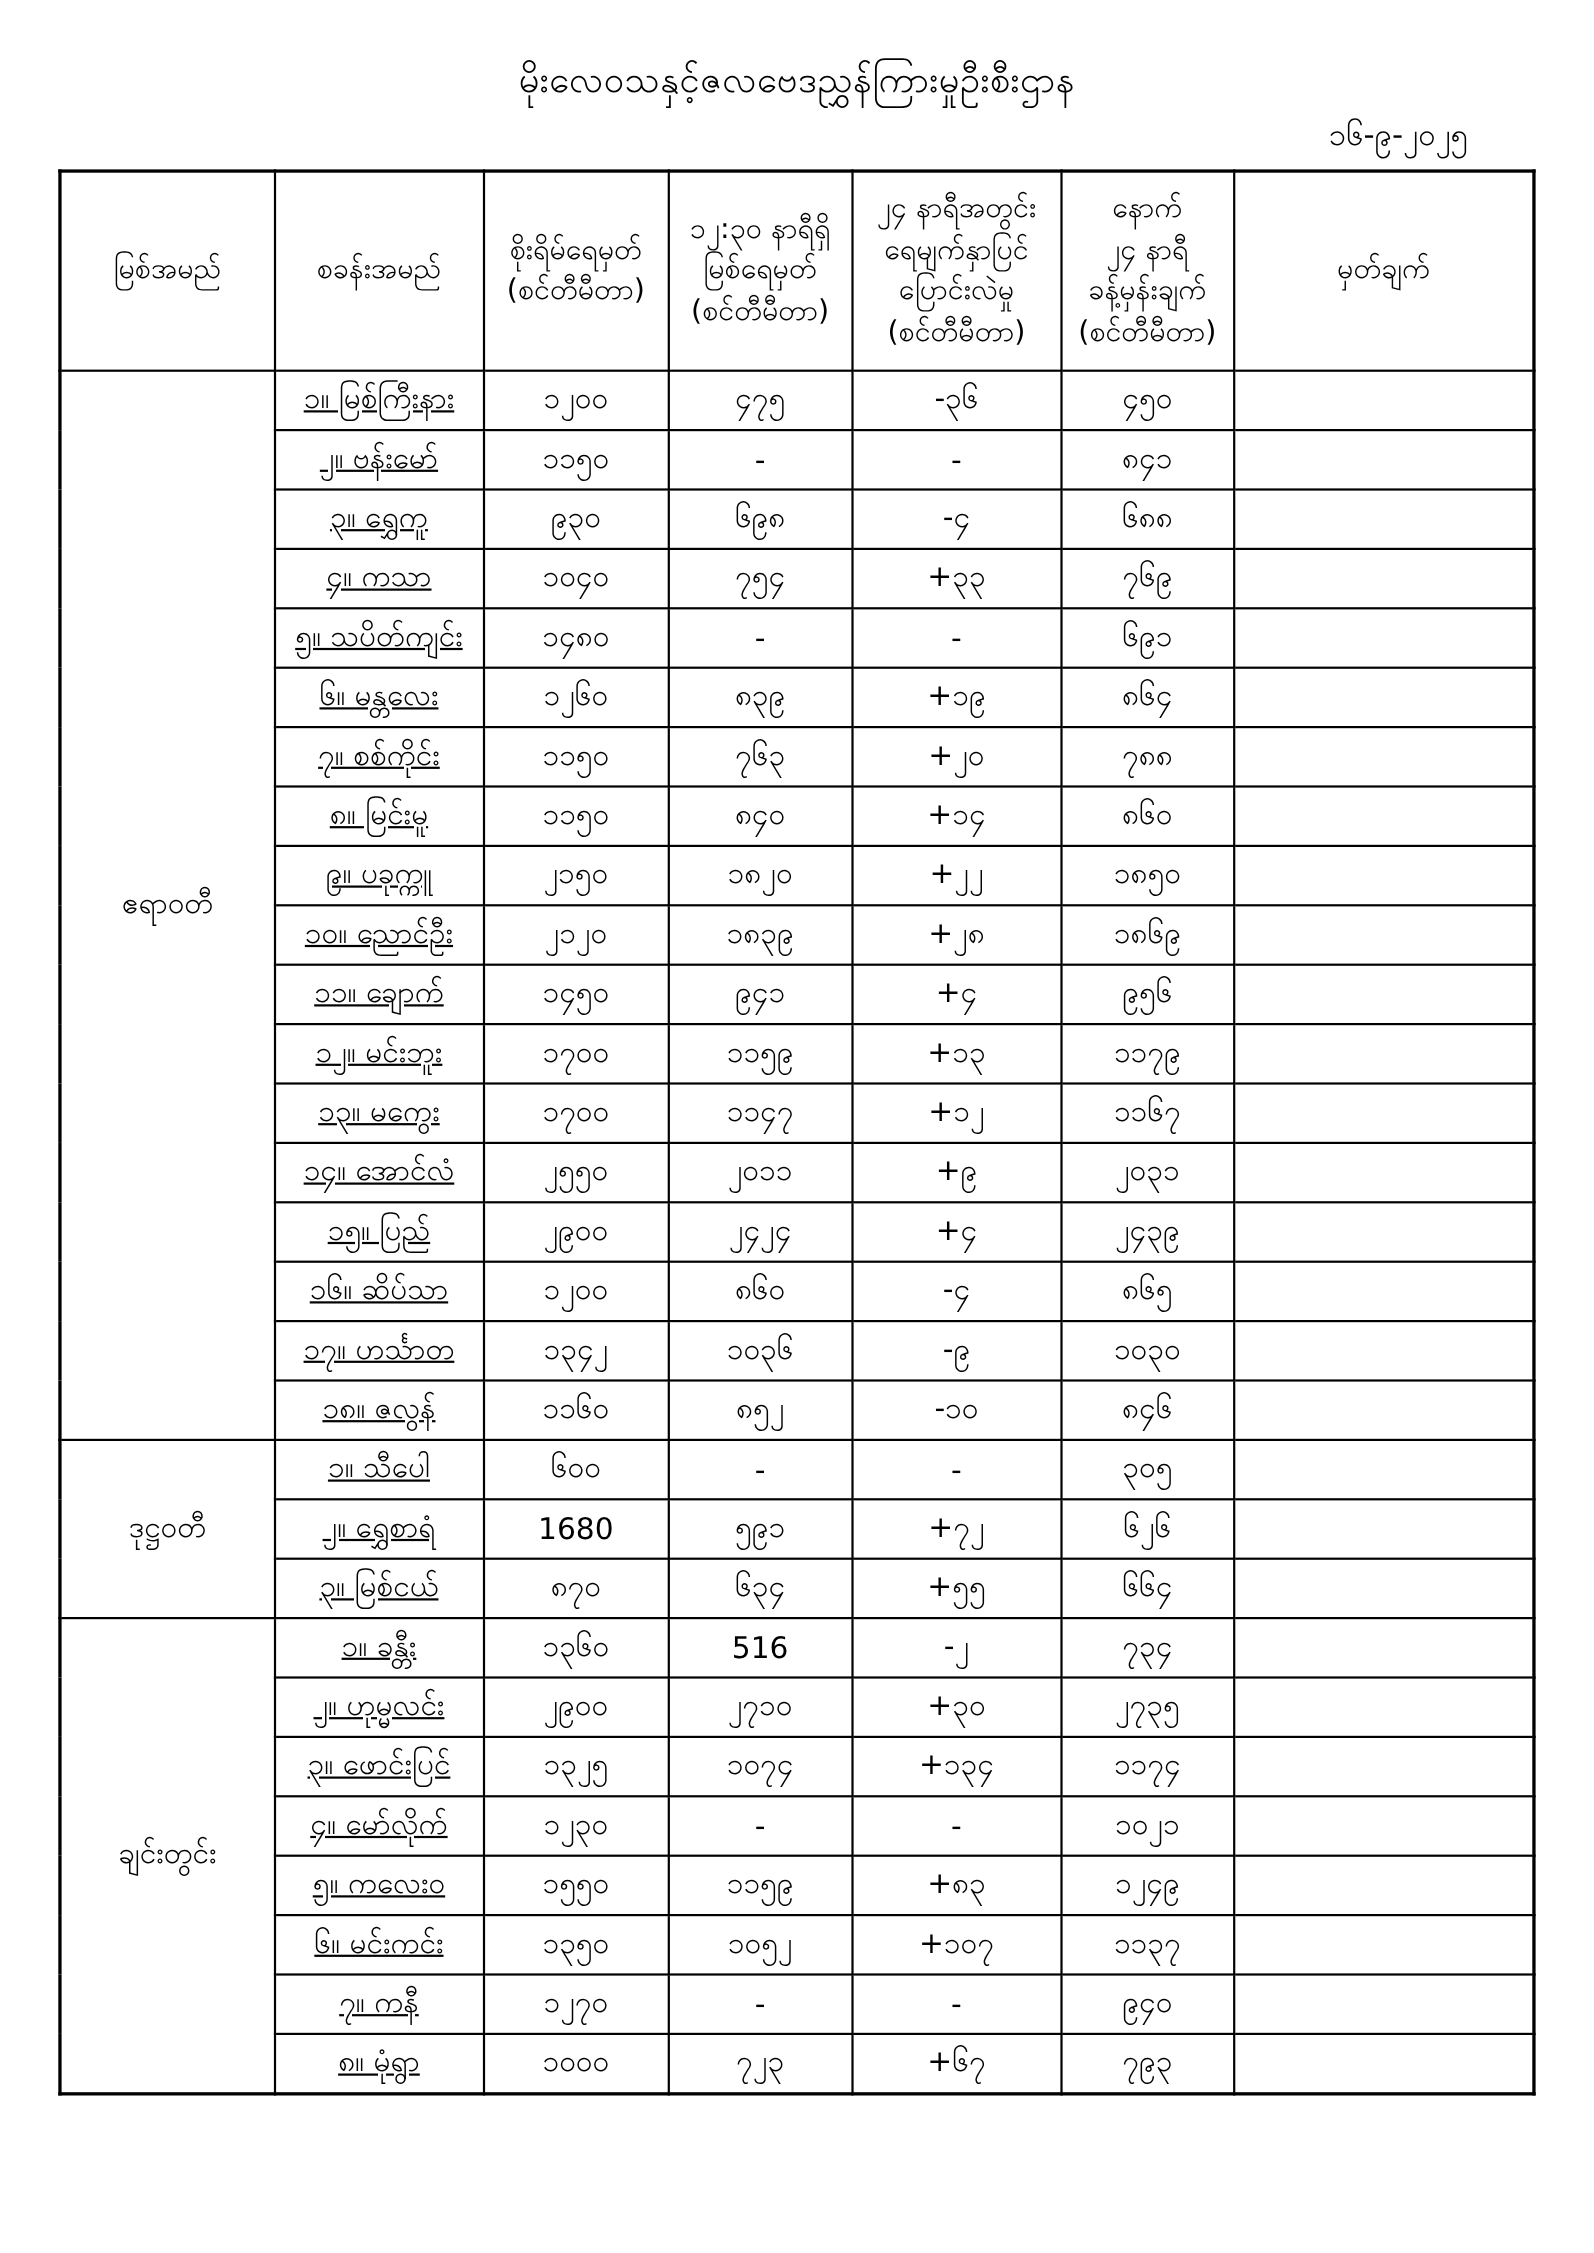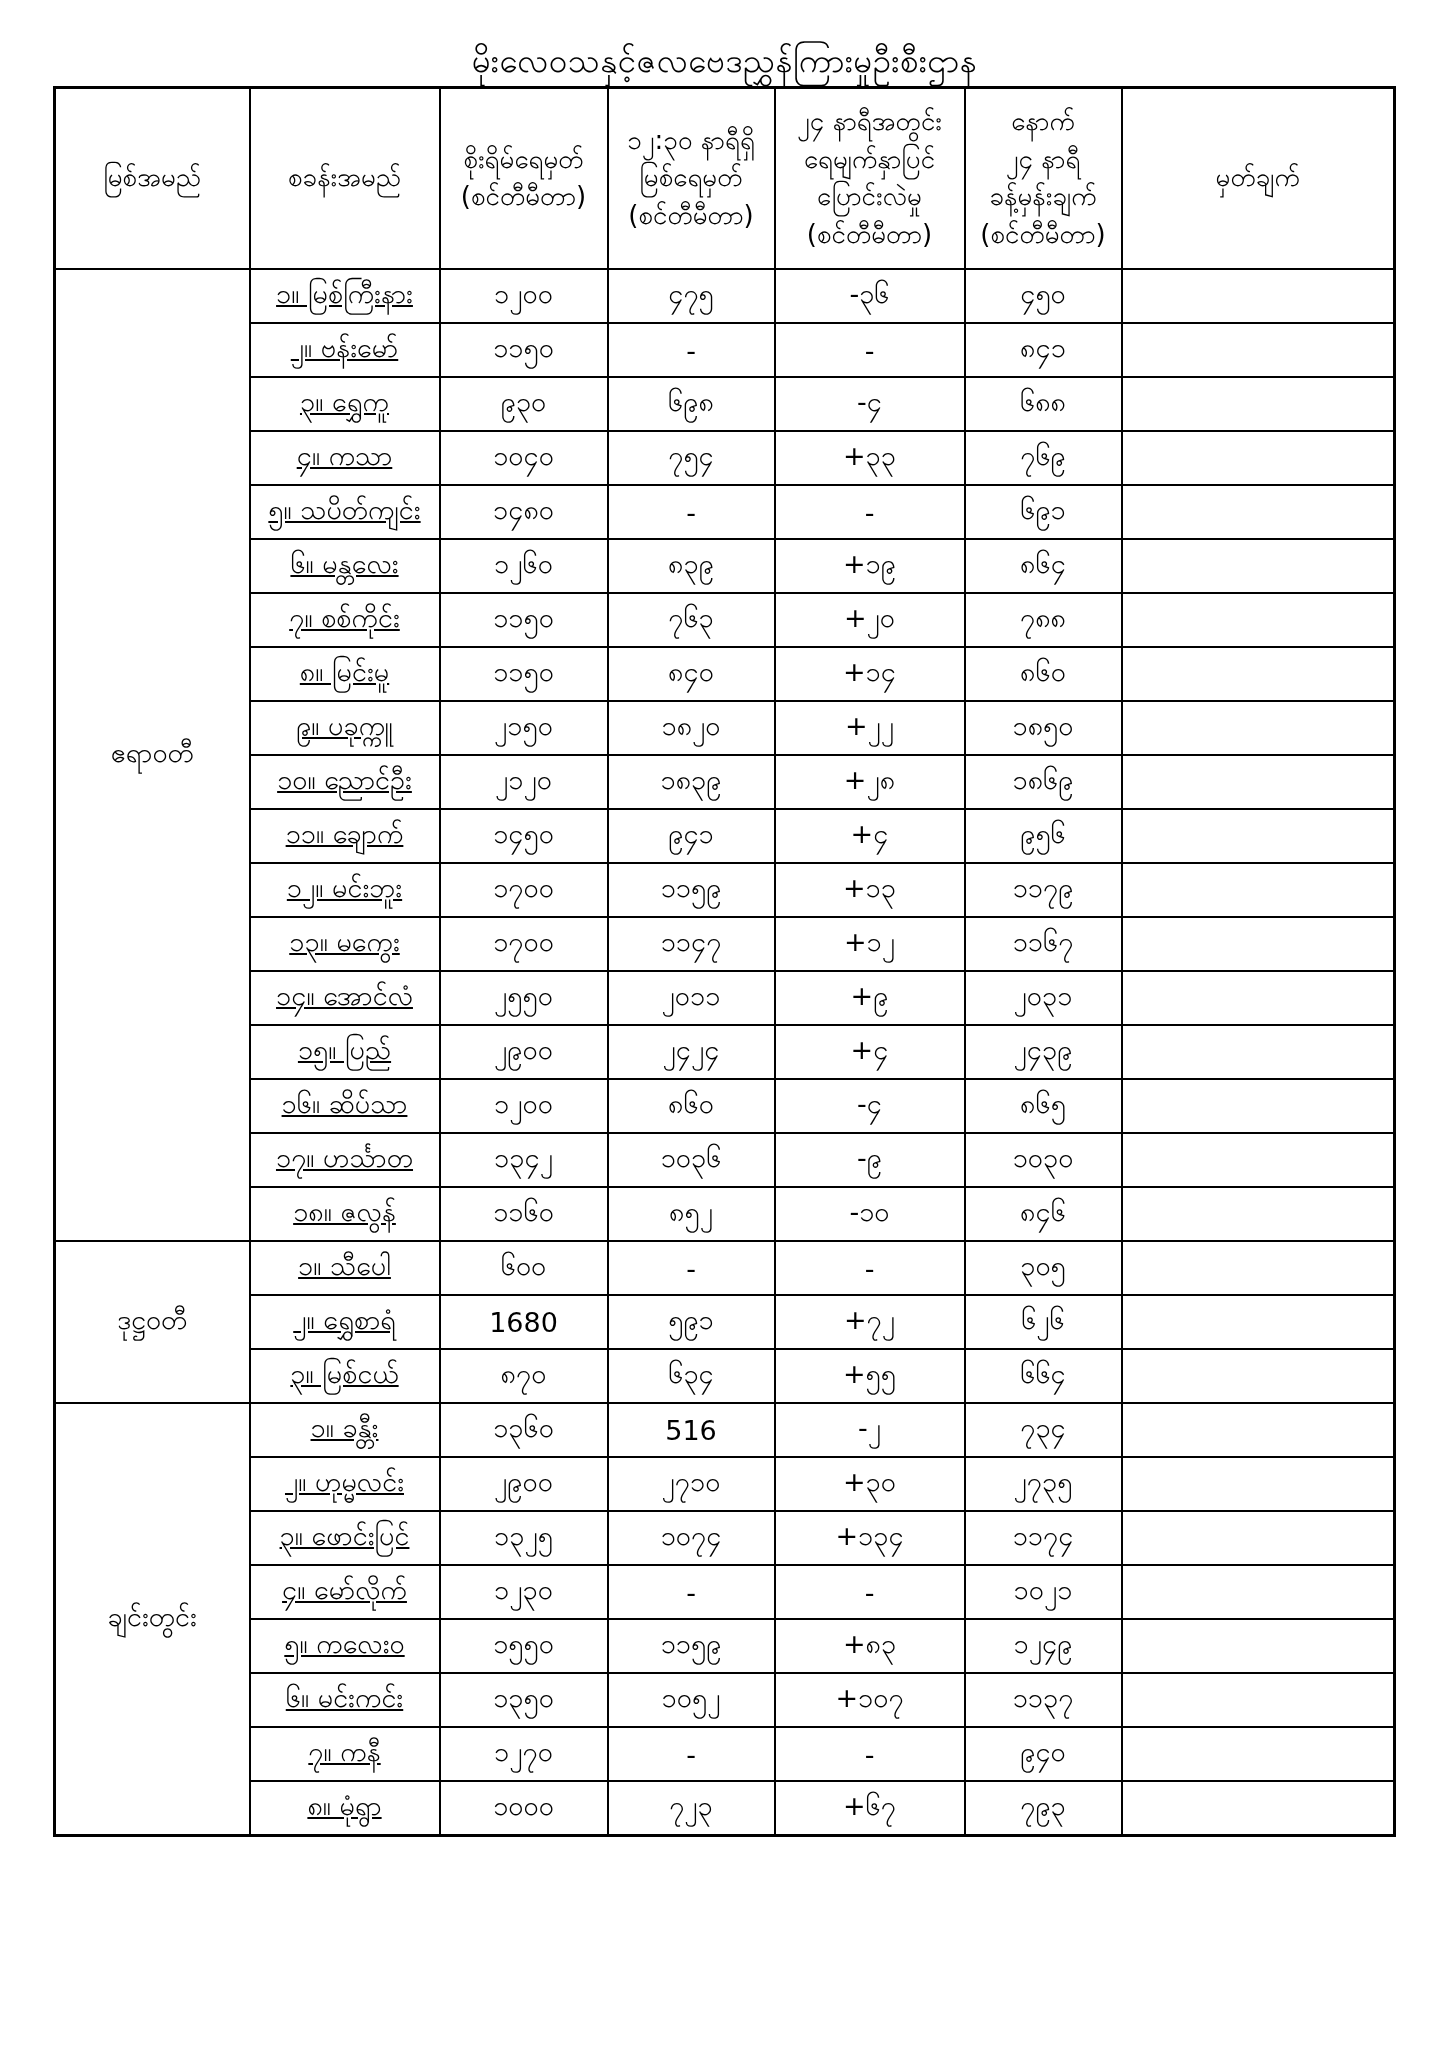--- a/index.html
+++ b/index.html
@@ -10,21 +10,21 @@
     font-family: "DejaVu Sans", "Liberation Serif", sans-serif;
   }
   .page {
     position: relative;
     width: 1449px;
     height: 2048px;
     background: #ffffff;
     overflow: hidden;
   }
   .title-block {
-    padding-top: 36px;
+    padding-top: 48px;
     text-align: center;
   }
   .title-line1 {
     font-size: 33px;
     line-height: 1.5;
     letter-spacing: 0.5px;
   }
   .title-line2 {
     font-size: 33px;
     line-height: 1.5;
@@ -83,20 +83,21 @@
   col.c-forecast { width: 157px; }
   col.c-remark   { width: 273px; }
 </style>
 </head>
 <body>
 
 <div class="page">
   <div class="title-block">
     <div class="title-line1">မိုးလေဝသနှင့်ဇလဗေဒညွှန်ကြားမှုဦးစီးဌာန</div>
   </div>
+  <div class="date-line">၁၆-၉-၂၀၂၅</div>
 
   <table class="forecast">
     <colgroup>
       <col class="c-river">
         <col class="c-station">
         <col class="c-danger">
       <col class="c-level">
         <col class="c-change">
         <col class="c-forecast">
         <col class="c-remark">

